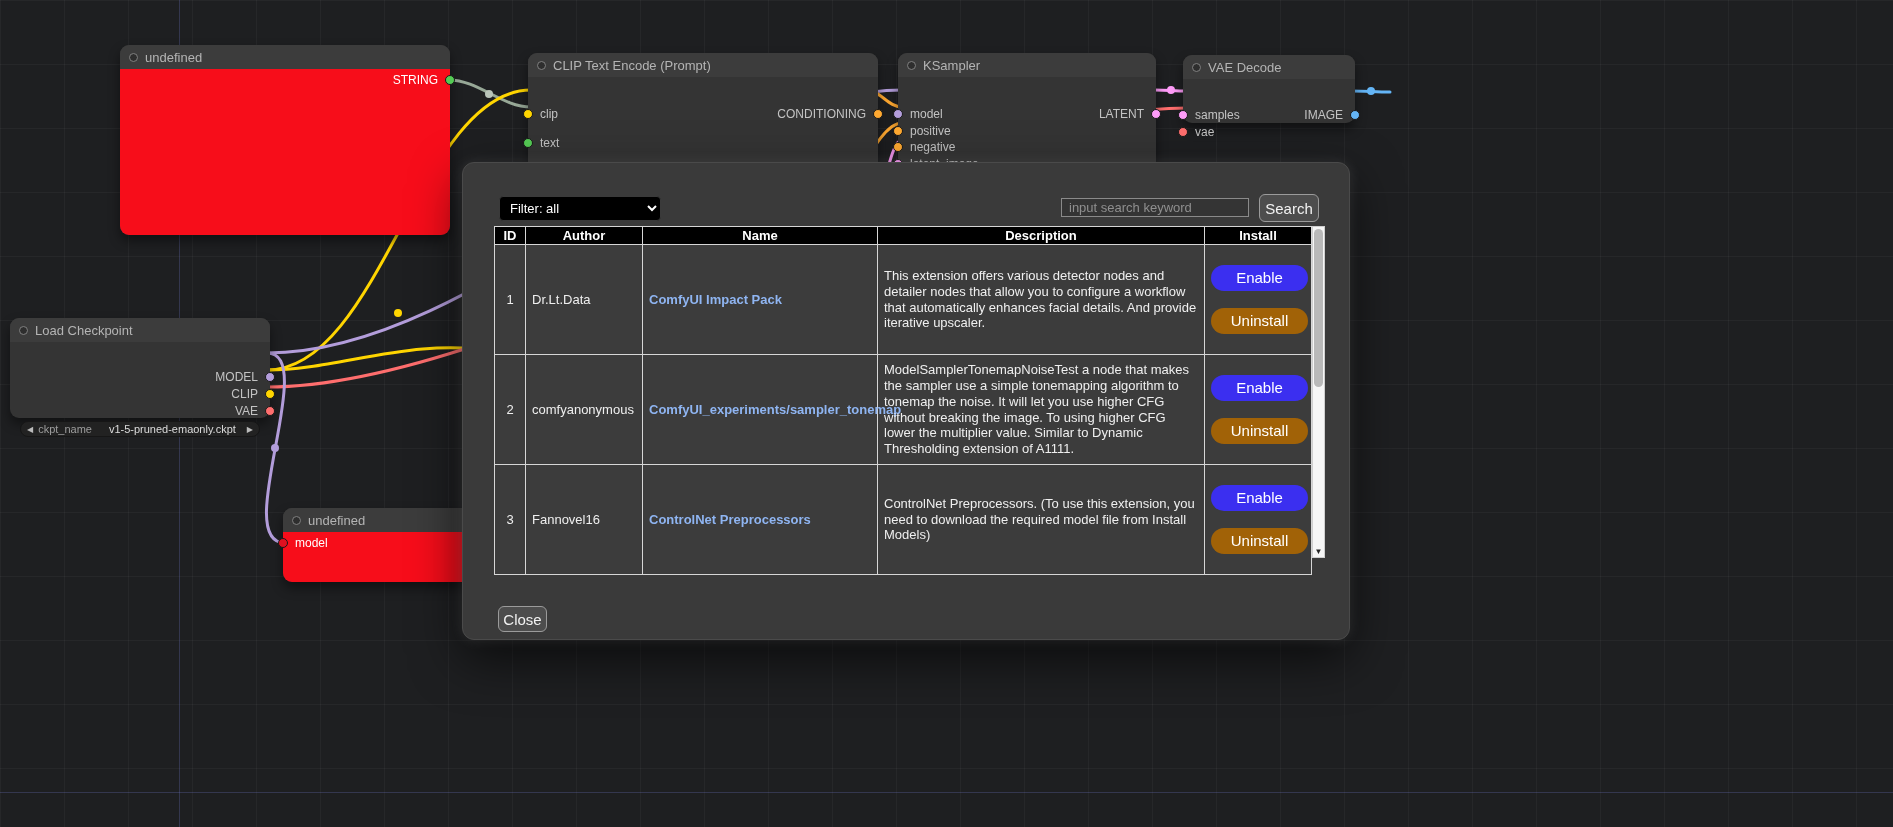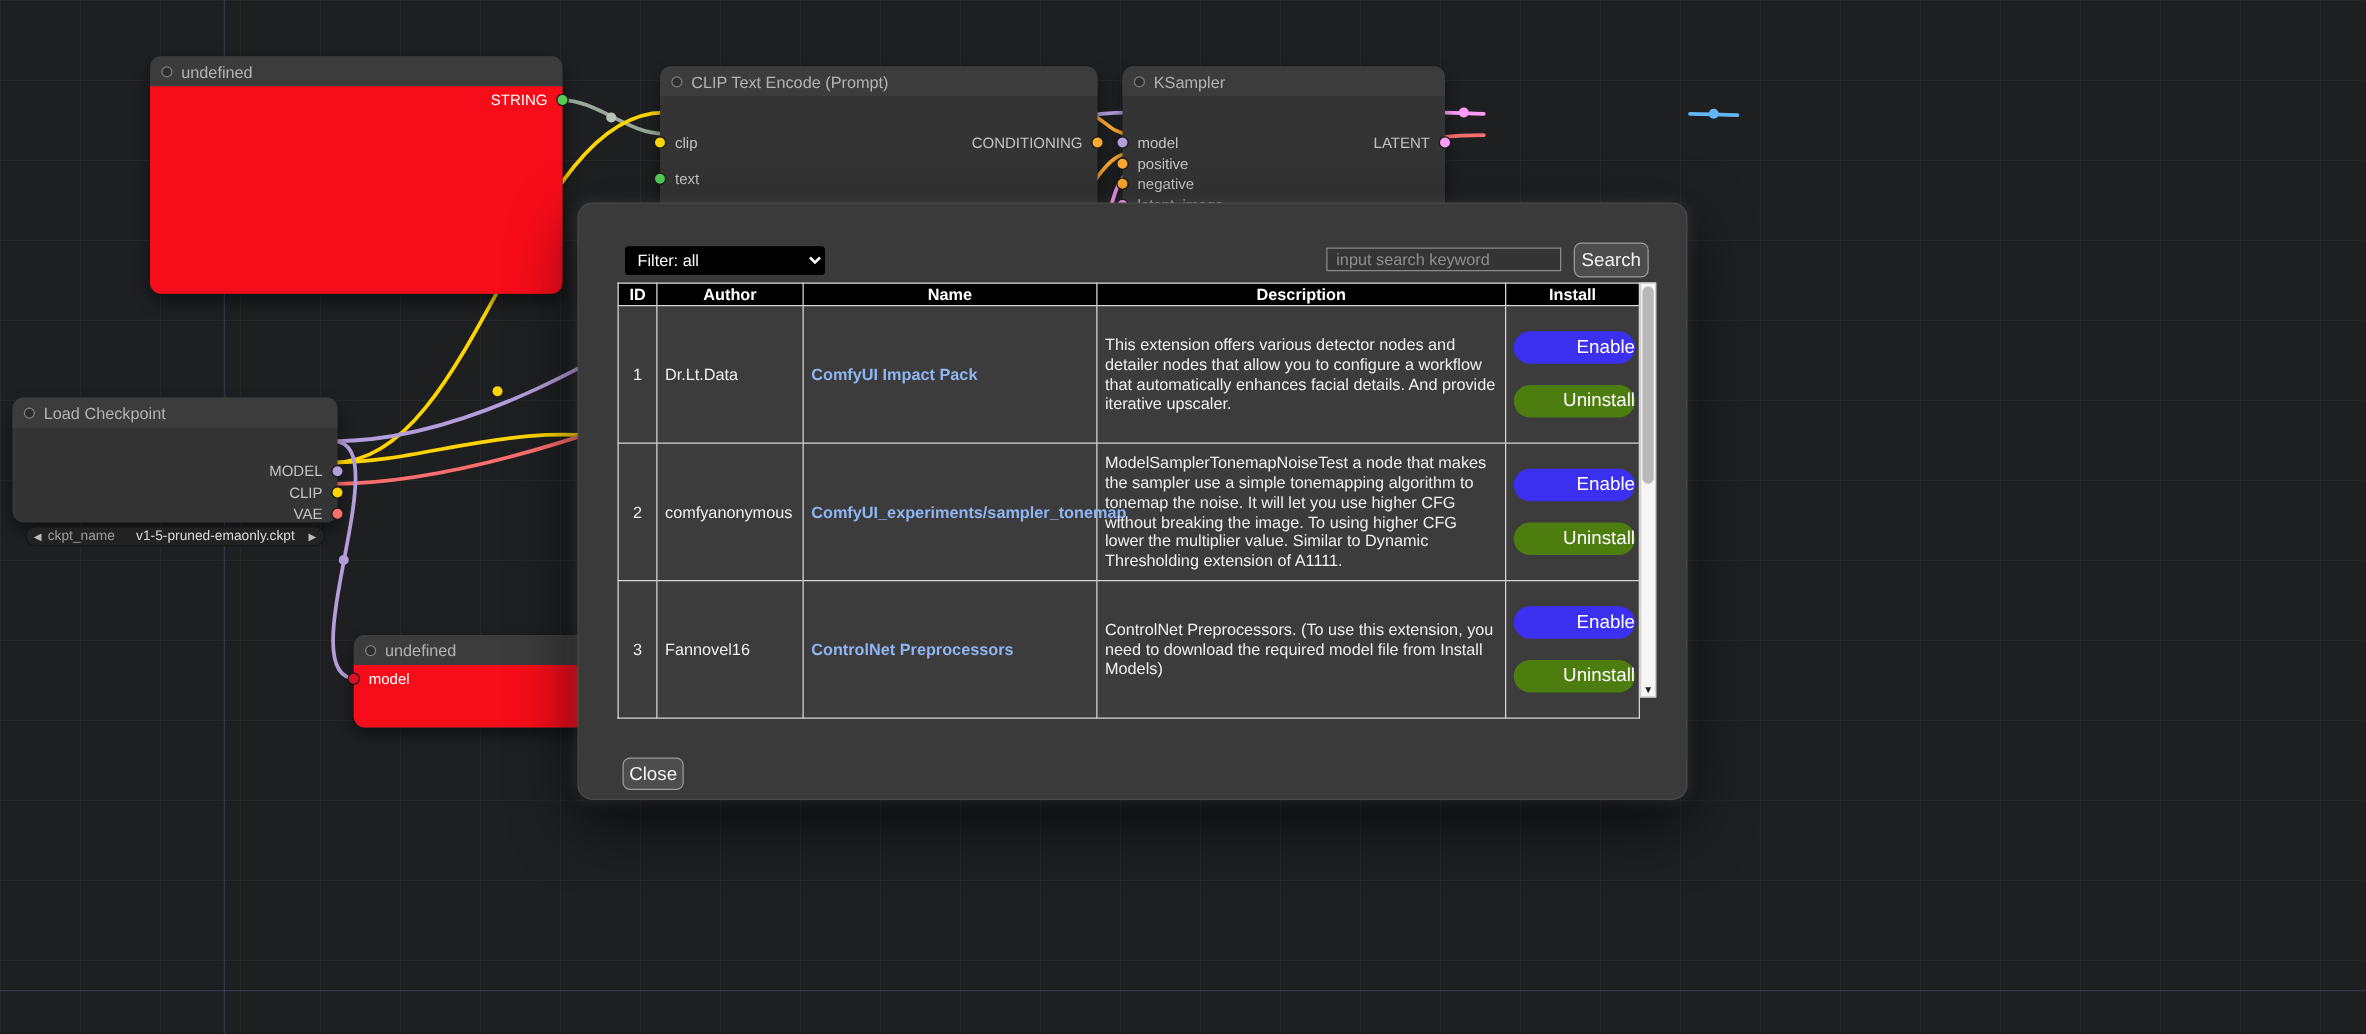--- a/index.html
+++ b/index.html
@@ -56,23 +56,23 @@
   table.ext { border-collapse:collapse; width:817px; table-layout:fixed; color:#efefef; }
   table.ext th, table.ext td { border:1px solid #d6d6d6; }
   table.ext th { background:#000; color:#fff; font-size:13px; font-weight:bold; padding:1px 4px; height:17px; }
   table.ext td { font-size:13px; padding:3px 6px; vertical-align:middle; background:#3c3c3c; }
   .col-id { width:31px; } .col-author { width:117px; } .col-name { width:235px; } .col-desc { width:327px; } .col-install { width:107px; }
   td.c-id { text-align:center; }
   td.c-name a { color:#8fb5f2; font-weight:bold; text-decoration:none; font-size:13px; }
   td.c-desc { font-size:12.5px; line-height:1.22; padding:2px 5px;margin-top:16px; }
   td.c-install { text-align:center; }
   .pillbtn { display:block; width:97px; height:26px; margin:17px auto; border:none; border-radius:13px; color:#fff; font-size:15px;
-             font-family:"Liberation Sans", sans-serif; cursor:pointer; line-height:24px;text-align:right; }
+             font-family:"Liberation Sans", sans-serif; cursor:pointer; line-height:24px; }
   .pill-enable { background:#3b2ff0; }
-  .pill-uninstall { background:#4d7c0f; }
+  .pill-uninstall { background:#a16207; }
 
   .scrollbar { position:absolute; right:0; top:0; width:13px; height:332px; background:#f6f6f6; border:1px solid #cfcfcf; }
   .sb-thumb { position:absolute; left:1px; top:2px; width:9px; height:158px; background:#b9b9b9; border-radius:5px; }
   .sb-arrow { position:absolute; left:0; bottom:1px; width:11px; text-align:center; font-size:8px; color:#222; }
 </style>
 </head>
 <body>
 
 <div class="stage">
   <div class="axis-v"></div>
@@ -159,20 +159,40 @@
       </div>
       <div class="widget" style="top:94px;">
         <span class="arr">◀</span>
         <span>seed</span>
         <span class="wval">156680208700286</span>
         <span class="arr right">▶</span>
       </div>
     </div>
   </div>
 
+  <div class="node" style="left:1183px; top:55px; width:172px; height:68px;">
+    <div class="node-header">
+      <span class="hdot"></span>
+      <span>VAE Decode</span>
+    </div>
+    <div class="node-body">
+      <div class="slot in" style="top:28px;">
+        <span class="sdot" style="background:#ff9cf9;"></span>
+        <span class="lbl">samples</span>
+      </div>
+      <div class="slot in" style="top:45px;">
+        <span class="sdot" style="background:#ff6e6e;"></span>
+        <span class="lbl">vae</span>
+      </div>
+      <div class="slot out" style="top:28px;">
+        <span class="sdot" style="background:#64b5f6;"></span>
+        <span class="lbl">IMAGE</span>
+      </div>
+    </div>
+  </div>
 
 
   <div class="node" style="left:10px; top:318px; width:260px; height:100px;">
     <div class="node-header">
       <span class="hdot"></span>
       <span>Load Checkpoint</span>
     </div>
     <div class="node-body">
       <div class="slot out" style="top:27px;">
         <span class="sdot" style="background:#b39ddb;"></span>

